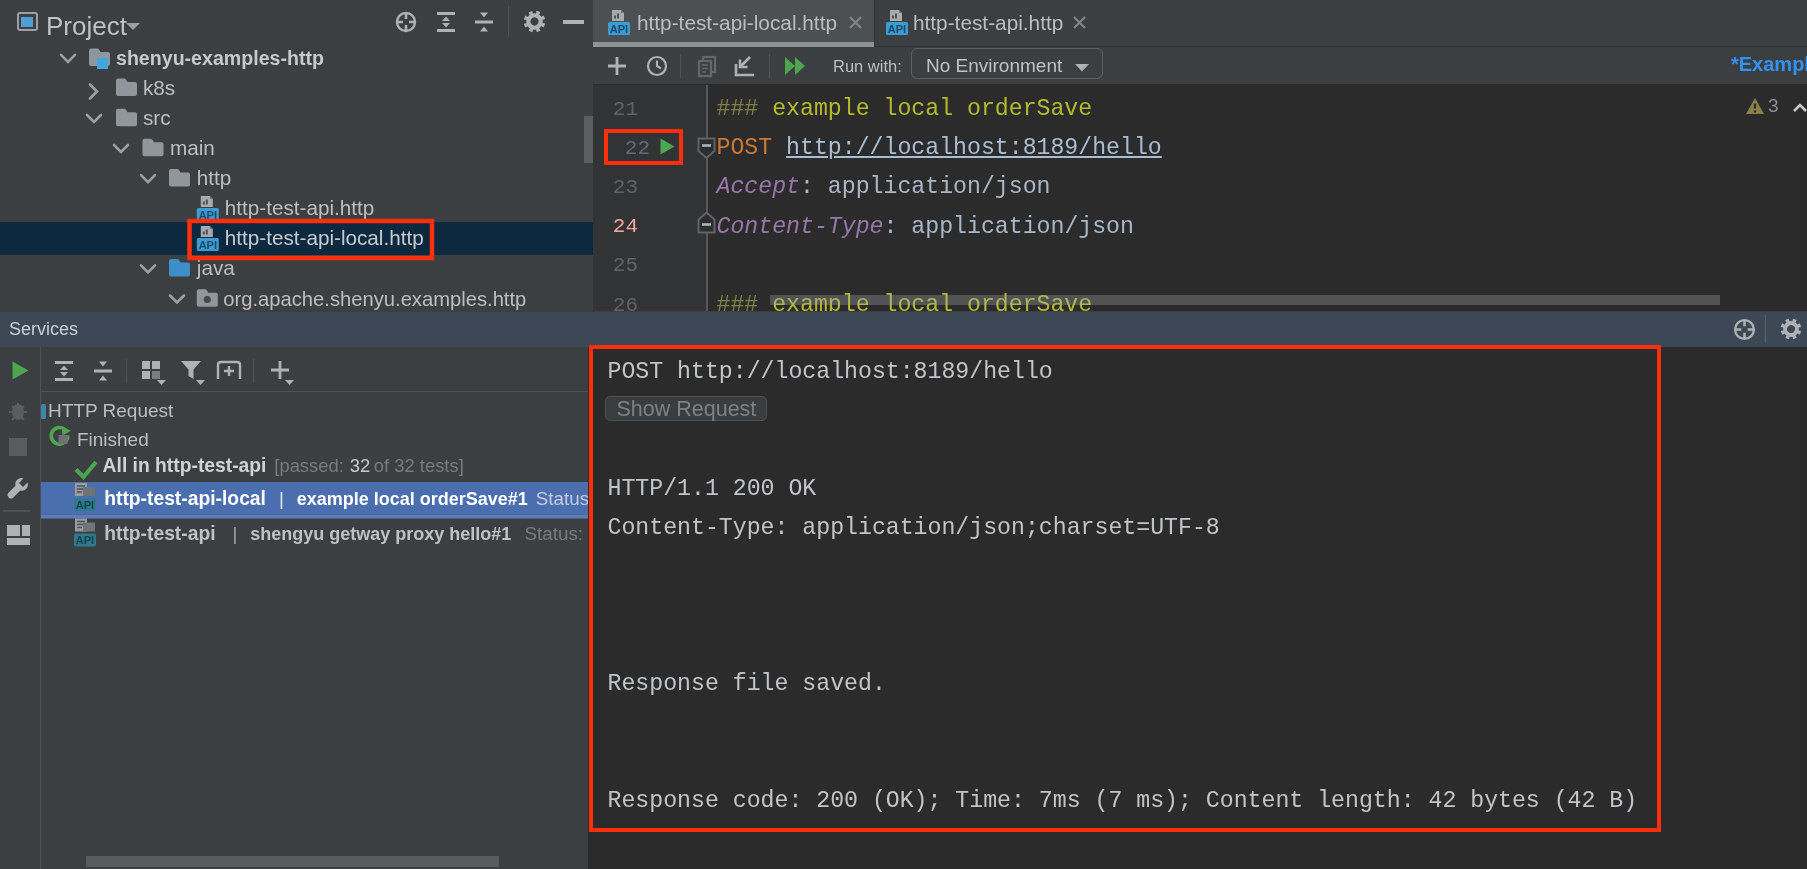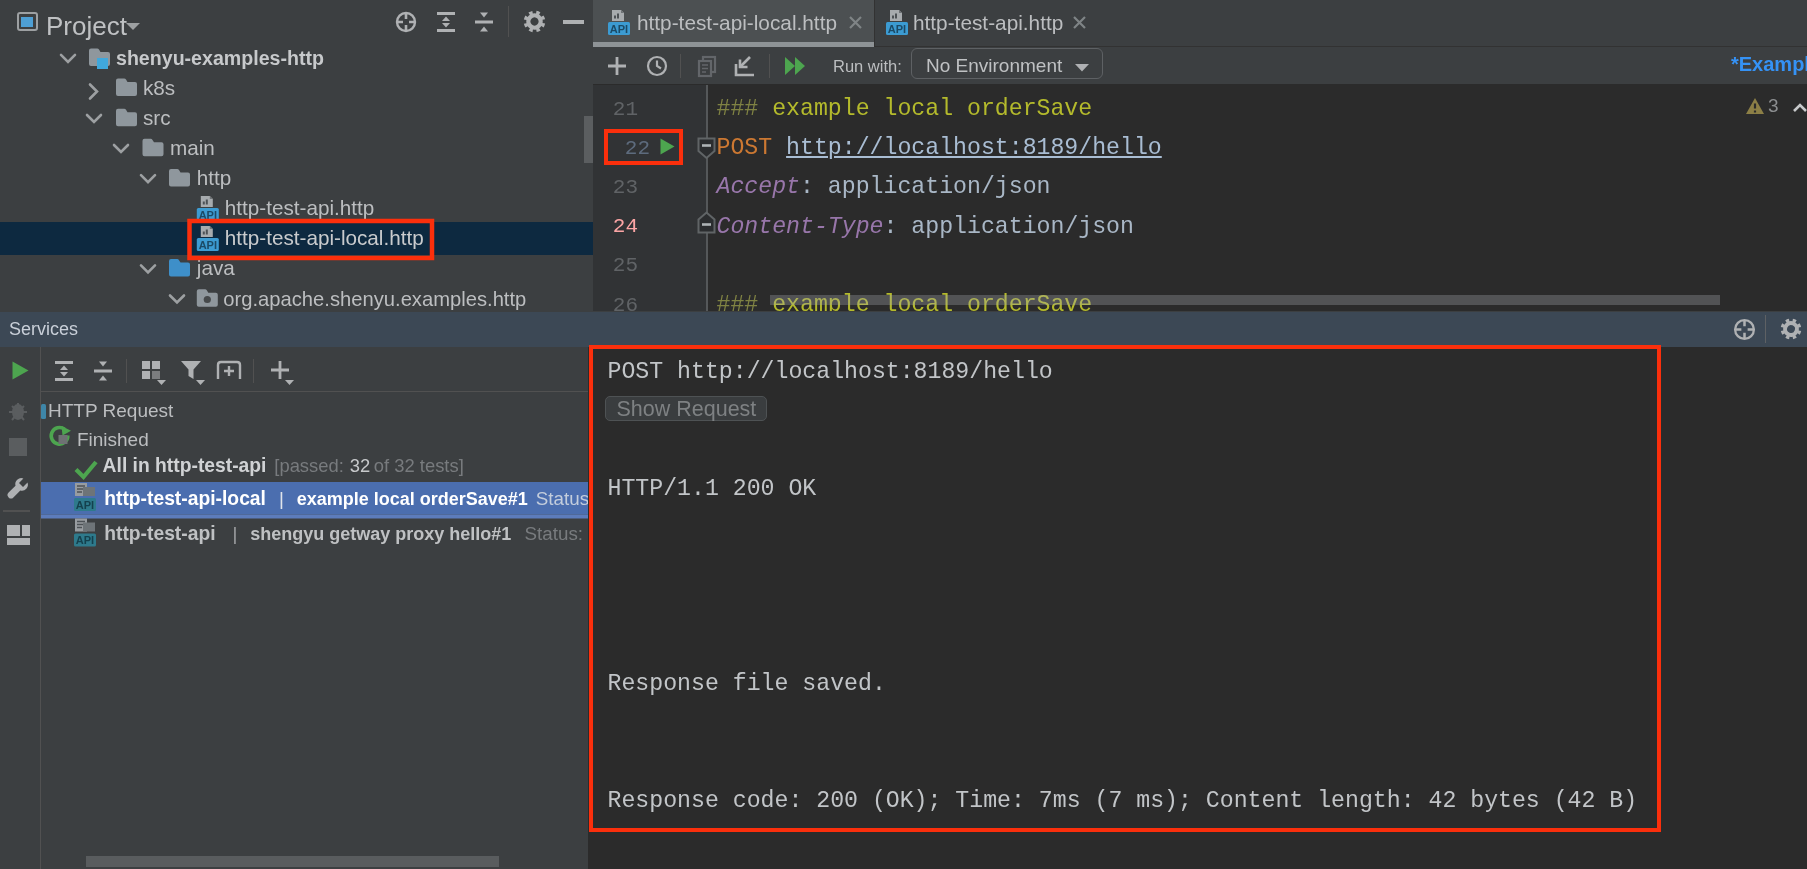--- a/index.html
+++ b/index.html
@@ -323,18 +323,19 @@
     <text x="524.6" y="229" font-size="18.8" fill="#787B7E" font-family="Liberation Sans">Status:</text>
   </svg>
 
   <div class="abs" style="left:86px;top:545px;width:413px;height:11px;background:#595C5E;"></div>
 
   <div id="console" class="abs mono" style="left:588px;top:36px;width:1219px;height:522px;background:#2B2B2B;font-size:23.2px;color:#C2C5C8;">
     <div class="abs row" style="left:19.5px;top:11.5px;">POST http://localhost:8189/hello</div>
     <div class="abs" style="left:17px;top:48.5px;width:162px;height:25px;background:#3A3D3F;border:1.5px solid #4E5254;border-radius:5px;"></div>
     <div class="abs" style="left:28.5px;top:50px;font-family:'Liberation Sans';font-size:21.5px;color:#7E8183;">Show Request</div>
     <div class="abs row" style="left:19.5px;top:128.5px;">HTTP/1.1 200 OK</div>
+    <div class="abs row" style="left:19.5px;top:167.5px;">Content-Type: application/json;charset=UTF-8</div>
     <div class="abs row" style="left:19.5px;top:323.5px;">Response file saved.</div>
     <div class="abs row" style="left:19.5px;top:440.5px;">Response code: 200 (OK); Time: 7ms (7 ms); Content length: 42 bytes (42 B)</div>
   </div>
 
   <div class="abs" style="left:589px;top:34px;width:1072px;height:487px;border:4px solid #FB2F0C;"></div>
 </div>
 
 </body></html>

